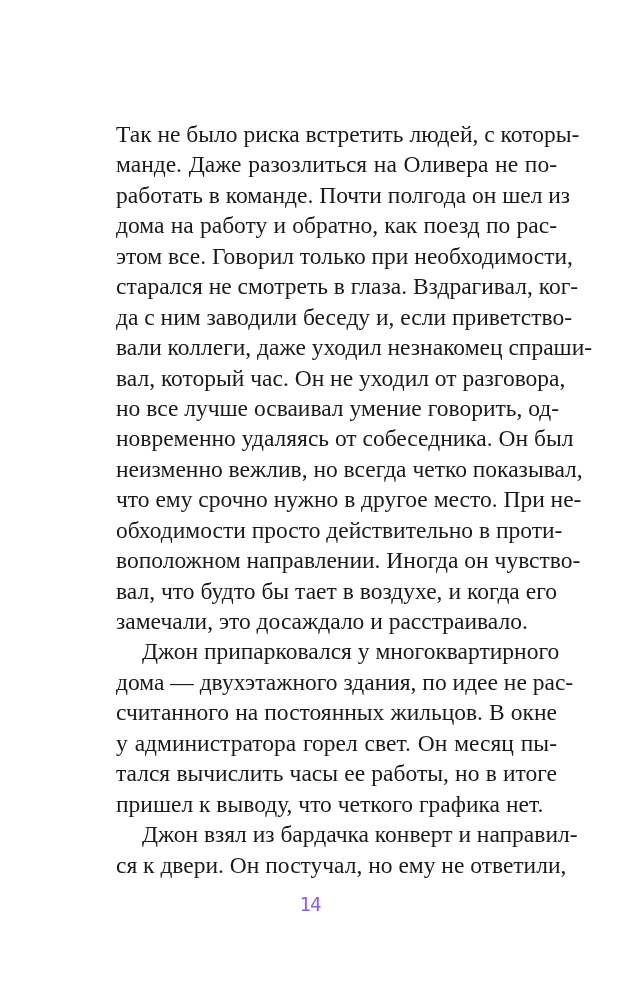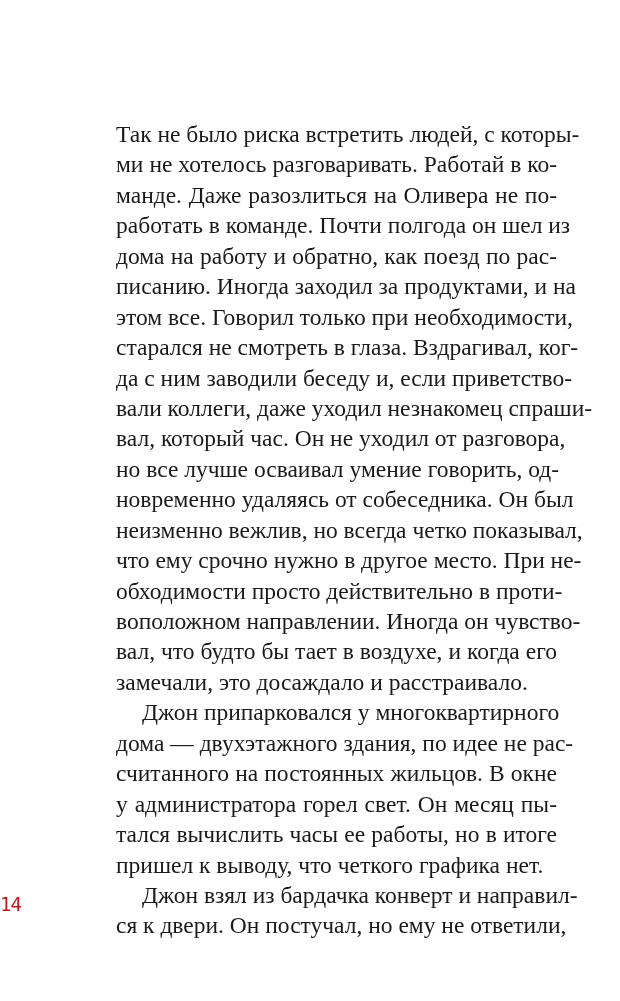--- a/index.html
+++ b/index.html
@@ -41,37 +41,36 @@
     text-align-last: left;
   }
   .line.indent {
     padding-left: 26px;
   }
   .page-number {
     position: absolute;
     left: 0;
     width: 620px;
     top: 893px;
+    text-align: center;
     font-family: "DejaVu Sans Mono", "Liberation Mono", monospace;
     font-size: 19px;
-    color: #b91c1c;
+    color: #8b5cf6;
     letter-spacing: -1px;
   }
 </style>
 </head>
 <body>
 
 <div class="page">
   <div class="text-block" id="text-block">
       <span class="line">Так не было риска встретить людей, с которы-</span>
-      <span class="line">ми не хотелось разговаривать. Работай в ко-</span>
       <span class="line">манде. Даже разозлиться на Оливера не по-</span>
       <span class="line">работать в команде. Почти полгода он шел из</span>
       <span class="line">дома на работу и обратно, как поезд по рас-</span>
-      <span class="line">писанию. Иногда заходил за продуктами, и на</span>
       <span class="line">этом все. Говорил только при необходимости,</span>
       <span class="line">старался не смотреть в глаза. Вздрагивал, ког-</span>
       <span class="line">да с ним заводили беседу и, если приветство-</span>
       <span class="line">вали коллеги, даже уходил незнакомец спраши-</span>
       <span class="line">вал, который час. Он не уходил от разговора,</span>
       <span class="line">но все лучше осваивал умение говорить, од-</span>
       <span class="line">новременно удаляясь от собеседника. Он был</span>
       <span class="line">неизменно вежлив, но всегда четко показывал,</span>
       <span class="line">что ему срочно нужно в другое место. При не-</span>
       <span class="line">обходимости просто действительно в проти-</span>

